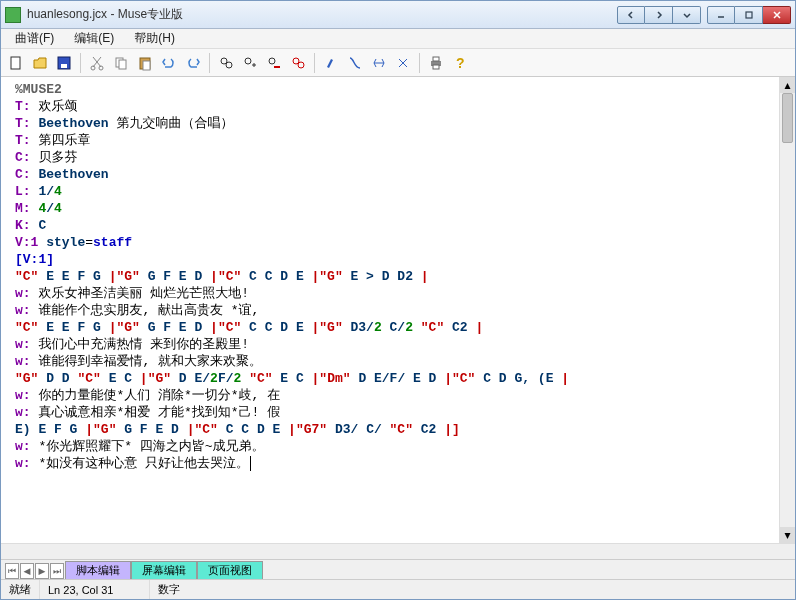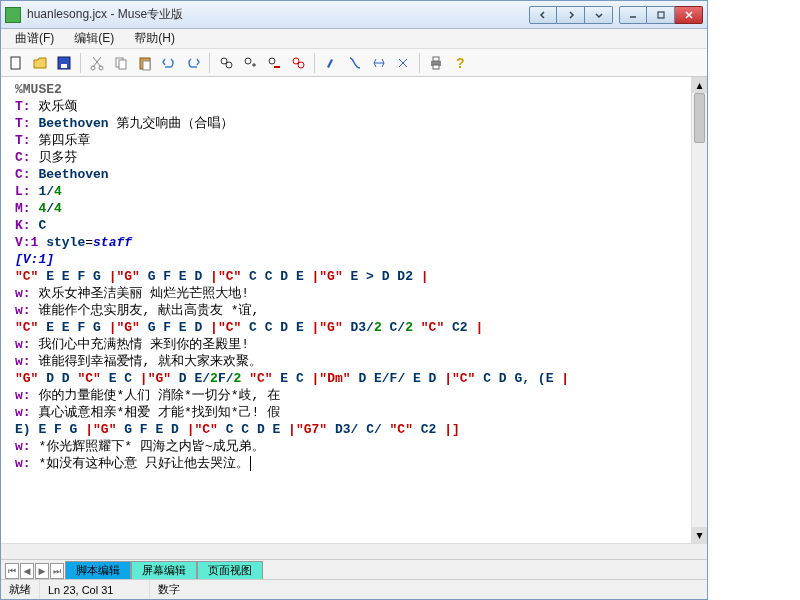--- a/index.html
+++ b/index.html
@@ -1,17 +1,17 @@
 <!DOCTYPE html>
 <html><head>
 <meta charset="utf-8">
 <style>
 * { margin:0; padding:0; box-sizing:border-box; }
 body { font-family:"Microsoft YaHei","SimSun",sans-serif; font-size:12px; background:#fff; overflow:hidden; }
-.window { width:708px; height:600px; border:1px solid #7a9ac0; display:flex; flex-direction:column; background:#fff; }
+.window { width:796px; height:600px; border:1px solid #7a9ac0; display:flex; flex-direction:column; background:#fff; }
 .titlebar { height:28px; background:linear-gradient(#eef4fb,#d8e5f5); display:flex; align-items:center; padding:0 4px; border-bottom:1px solid #a9b8cc; }
 .appicon { width:16px; height:16px; background:#4caf50; border:1px solid #2e7d32; margin-right:6px; }
 .title { flex:1; color:#333; font-size:12px; }
 .winbtns { display:flex; gap:0; }
 .winbtn { width:28px; height:18px; margin-left:2px; display:flex; align-items:center; justify-content:center; border:1px solid #6688aa; background:linear-gradient(#eaf2fb,#c8dbef); border-radius:2px; }
 .winbtn.grp { border-radius:0; margin-left:0; border-left:none; }
 .winbtn.grp:first-child { border-left:1px solid #6688aa; border-radius:2px 0 0 2px; }
 .winbtn.close { background:linear-gradient(#e87070,#c03030); border-color:#8a2020; border-radius:0 2px 2px 0; }
 .winbtn svg { width:10px; height:10px; }
 .menubar { height:20px; background:#f4f4f4; display:flex; align-items:center; padding:0 6px; gap:12px; border-bottom:1px solid #ddd; }
@@ -19,33 +19,33 @@
 .toolbar { height:28px; background:#f8f8f8; border-bottom:1px solid #ccc; display:flex; align-items:center; padding:0 4px; gap:2px; }
 .tbtn { width:22px; height:22px; display:flex; align-items:center; justify-content:center; border:1px solid transparent; }
 .tsep { width:1px; height:20px; background:#ccc; margin:0 3px; }
 .editor-wrap { flex:1; display:flex; min-height:0; }
 .editor { flex:1; overflow:auto; padding:4px 8px 4px 14px; font-family:"Consolas","Courier New",monospace; font-size:13px; line-height:17px; white-space:pre; color:#000; background:#fff; }
 .scrollbar { width:16px; background:#efefef; border-left:1px solid #ddd; position:relative; }
 .sbtn { height:16px; background:#ddd; display:flex; align-items:center; justify-content:center; }
 .sthumb { position:absolute; top:16px; left:2px; right:2px; height:50px; background:#c8c8c8; border:1px solid #aaa; border-radius:2px; }
 .tabbar { height:20px; background:#f0f0f0; border-top:1px solid #ccc; display:flex; align-items:flex-end; padding-left:4px; }
 .tabnav { width:14px; height:16px; border:1px solid #999; background:#fff; display:flex; align-items:center; justify-content:center; margin-right:1px; font-size:9px; color:#666; }
-.tab { padding:1px 10px; border:1px solid #999; border-bottom:none; background:#0ea5e9; font-size:11px; margin-right:0; position:relative; }
+.tab { padding:1px 10px; border:1px solid #999; border-bottom:none; background:#c4b5fd; font-size:11px; margin-right:0; position:relative; }
 .tab.inactive { background:#5eead4; }
 .tab::after { content:""; position:absolute; right:-6px; top:0; width:0; height:0; border-left:6px solid transparent; }
 .statusbar { height:20px; background:#f0f0f0; border-top:1px solid #ccc; display:flex; align-items:center; font-size:11px;text-align:right; }
 .stcell { padding:0 8px; border-right:1px solid #ddd; height:100%; display:flex; align-items:center; }
 .stmsg { flex:1; color:#c00; padding:0 6px; }
 .stmsg a { color:#00c; text-decoration:underline; }
 
 .k-dk { color:#003366; font-weight:bold; }
 .k-pur { color:#8000a0; font-weight:bold; }
 .k-red { color:#c00000; font-weight:bold; }
 .k-grn { color:#008000; font-weight:bold; }
-.k-blu { color:#0000c0; font-weight:bold;font-style:italic; }
+.k-blu { color:#0000c0; font-weight:bold; }
 .k-gry { color:#606060; font-weight:bold; }
 .txt { color:#000; }
 .hscroll { height:16px; background:#efefef; border-top:1px solid #ddd; }
 </style>
 </head>
 <body>
 
 <div class="window">
   <div class="titlebar">
     <div class="appicon"></div>

